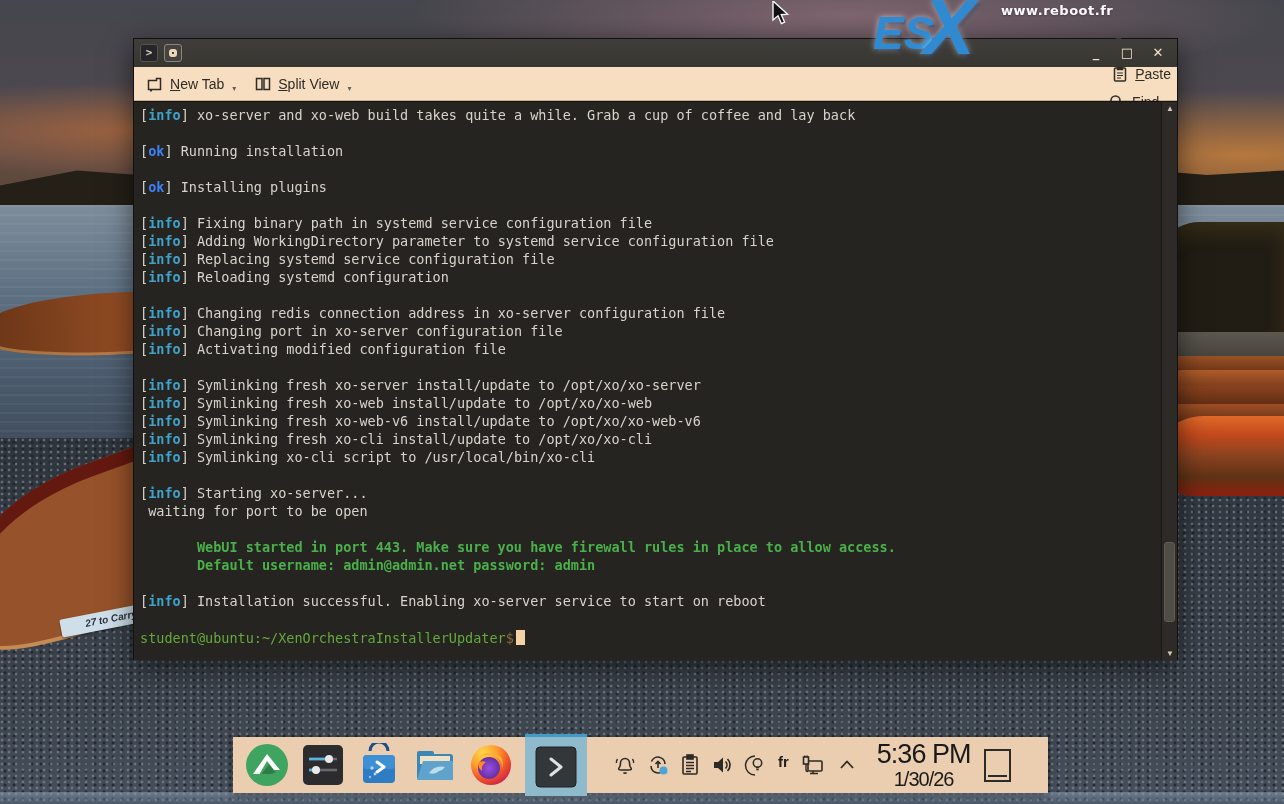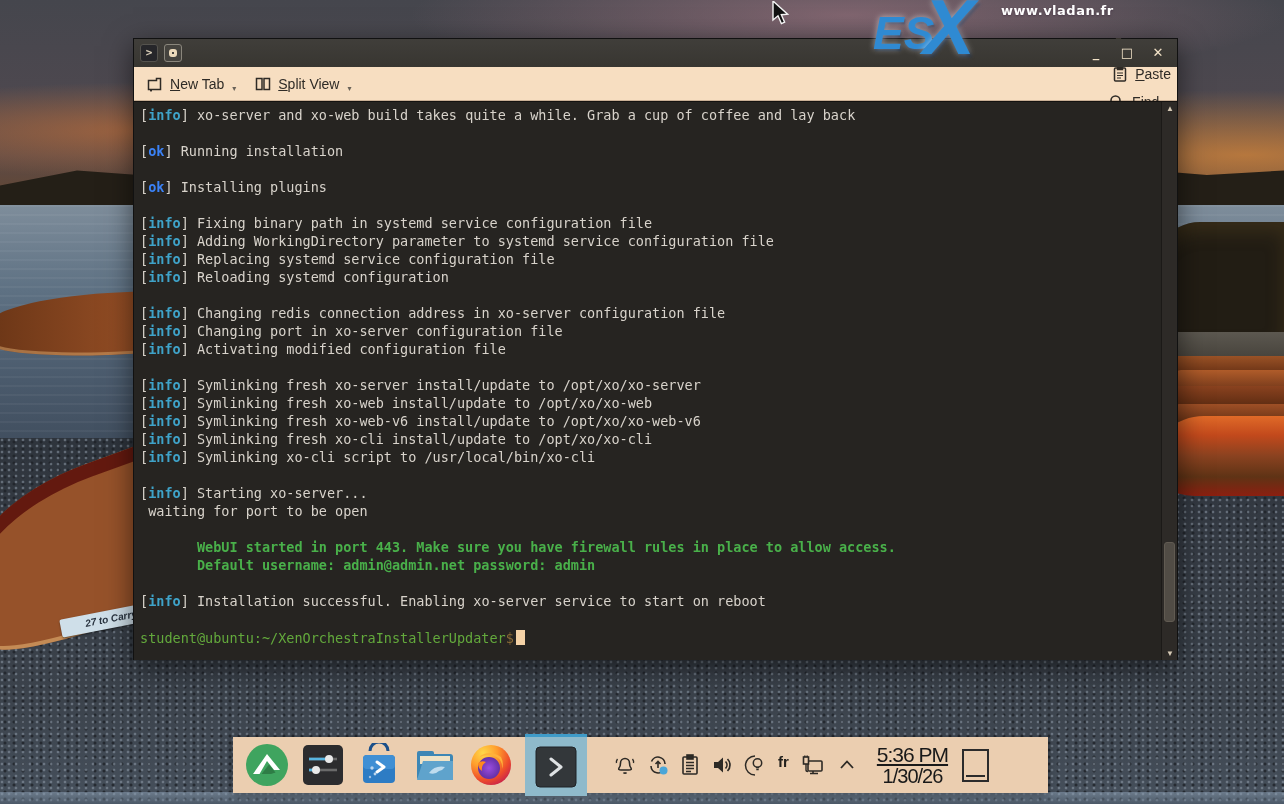--- a/index.html
+++ b/index.html
@@ -114,21 +114,21 @@
   #taskbar { position:absolute; left:233px; top:737px; width:815px; height:56px; z-index:20;
     background:#ebceb0; box-shadow:0 2px 8px rgba(0,0,0,.4); display:flex; align-items:center; }
   .launchers { display:flex; align-items:center; gap:12px; padding-left:12px; }
   .lbtn { width:44px; height:44px; display:flex; align-items:center; justify-content:center; }
   .konsole-wrap { position:relative; width:62px; height:62px; margin:-3px 0; display:flex; align-items:center; justify-content:center;
     background:#8fbacb; border-top:3px solid #3f9bc8; }
   .tray { display:flex; gap:9px; margin-left:26px; color:#2d2a25; }
   .tray svg { display:block; }
   .kbd { font:600 15px "Liberation Sans",sans-serif; color:#22201c; padding:0 2px; }
   .clock { margin-left:18px; text-align:right; color:#191919; line-height:1; }
-  .clock .t1 { font-size:21px; letter-spacing:-1px;text-decoration:underline; }
+  .clock .t1 { font-size:27px; letter-spacing:-1px; }
   .clock .t2 { font-size:20px; margin-top:1px; letter-spacing:-1px;text-align:center; }
   .showdesk { width:27px; height:33px; border:2px solid #2b2b2b; margin:0 10px 0 14px; position:relative; background:transparent; }
   .showdesk::after { content:""; position:absolute; left:2px; right:2px; bottom:3px; height:2px; background:#2b2b2b; }
 
   
   #cursor { position:absolute; left:772px; top:1px; z-index:50; pointer-events:none; }
 </style>
 </head>
 <body>
 
@@ -148,21 +148,21 @@
   <div class="bigred-r"></div>
   <div class="boat-l-mid"></div>
   <div class="boat-l-fore">
     <div class="boat-l-hull"></div>
   </div>
   <div class="boat-sign">27 to Carry</div>
   <div class="beach-shine"></div>
 </div>
 
 <div id="watermark">
-  <div class="wm-url">www.vladan.fr</div>
+  <div class="wm-url">www.reboot.fr</div>
   <div class="wm-es">ES</div>
   <div class="wm-x">X</div>
 </div>
 
 <div id="window">
   <div class="titlebar">
     <div class="tb-ico1">&gt;</div>
     <div class="tb-ico2">
         <i></i>
       </div>

